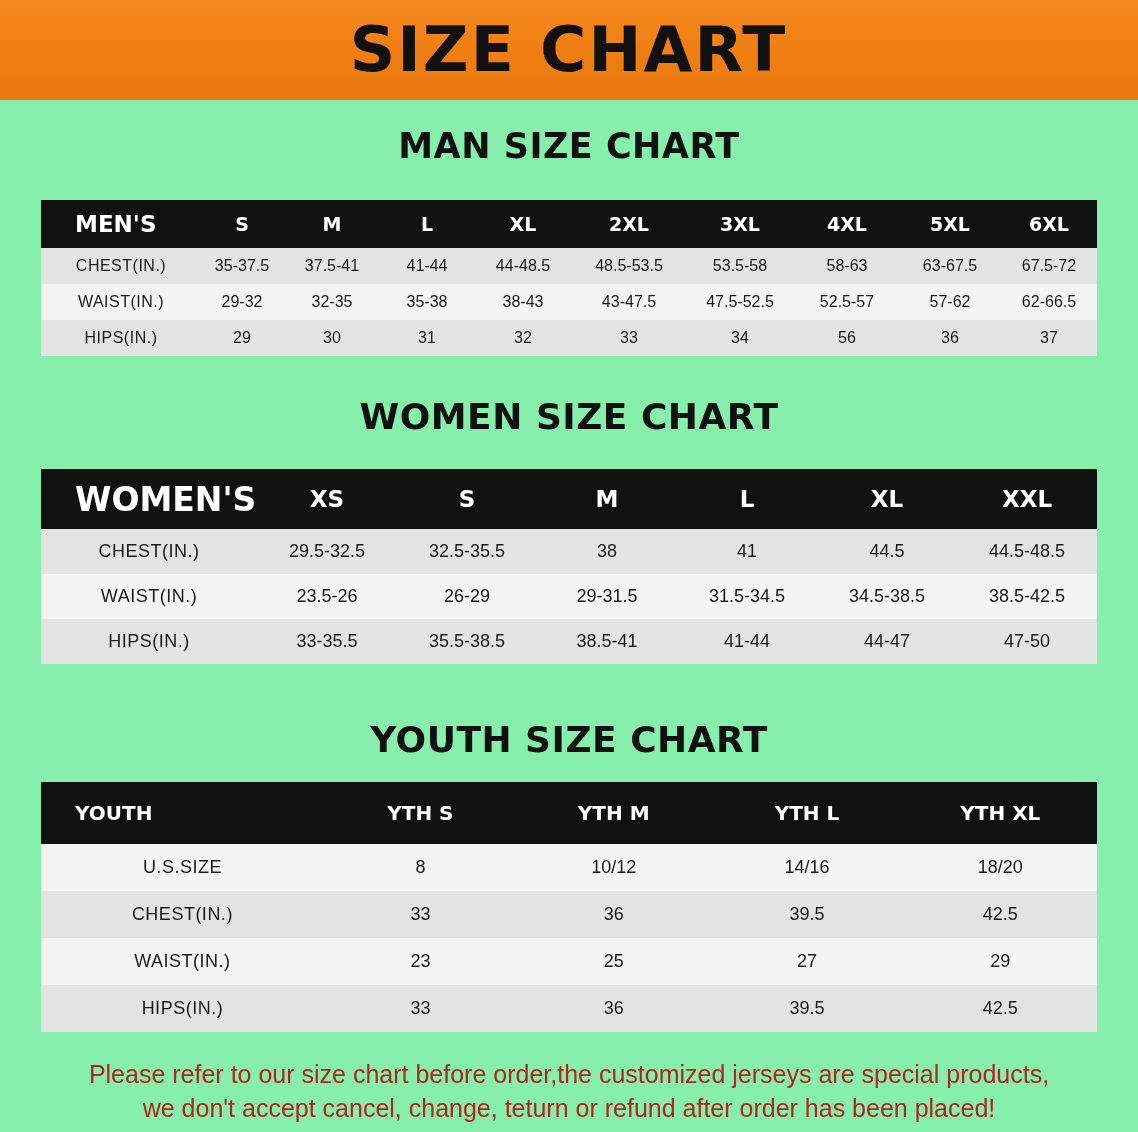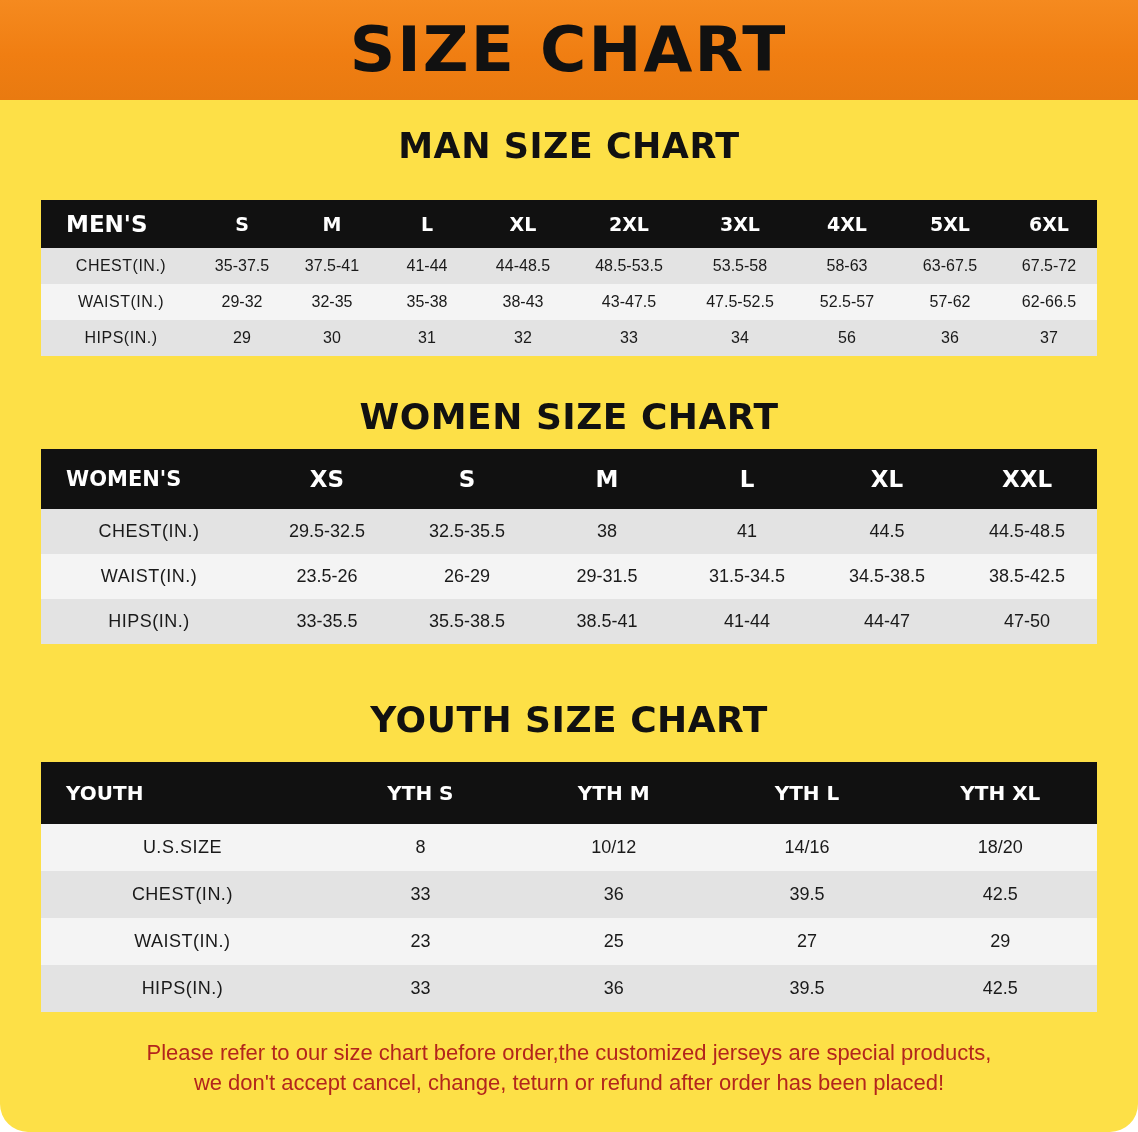--- a/index.html
+++ b/index.html
@@ -10,22 +10,21 @@
     width: 1138px;
     height: 1132px;
     background: #ffffff;
     font-family: "Liberation Sans", sans-serif;
     overflow: hidden;
   }
   .page {
     position: relative;
     width: 1138px;
     height: 1132px;
-    background: #fde047;
-    border-radius: 28px;
+    background: #86efac;
   }
 
   
   .banner {
     height: 100px;
     background: linear-gradient(180deg, #f58a1f 0%, #f07e12 55%, #e97a10 100%);
     display: flex;
     align-items: center;
     justify-content: center;
   }
@@ -41,21 +40,21 @@
 
   
   .section-title {
     text-align: center;
     font-family: "DejaVu Sans", sans-serif;
     font-weight: bold;
     color: #111111;
     letter-spacing: 0.5px;
   }
   .title-man    { font-size: 35px; margin-top: 26px; margin-bottom: 34px; }
-  .title-women  { font-size: 36px; margin-top: 40px; margin-bottom: 12px; }
+  .title-women  { font-size: 36px; margin-top: 40px; margin-bottom: 32px; }
   .title-youth  { font-size: 36px; margin-top: 55px; margin-bottom: 22px; }
 
   
   .tbl-wrap {
     margin: 0 41px;
   }
   table.size-table {
     width: 1056px;
     border-collapse: collapse;
     table-layout: fixed;
@@ -71,54 +70,54 @@
   table.size-table thead tr {
     background: #111111;
   }
   table.size-table thead th {
     color: #ffffff;
     font-family: "DejaVu Sans", sans-serif;
     font-weight: bold;
   }
   table.size-table thead th.rowlabel {
     text-align: left;
-    padding-left: 25px;
+    padding-left: 34px;
   }
   
   table.size-table tbody td.rowlabel {
     font-weight: normal;
     letter-spacing: 0.5px;
   }
   .stripe-a { background: #e3e3e3; margin-left: 48px; }
   .stripe-b { background: #f4f4f4; }
 
   
   .men thead th { height: 46px; font-size: 19px; }
   .men thead th.rowlabel { font-size: 23px; }
   .men tbody td { height: 34px; font-size: 16px; }
   .men tbody td.rowlabel { font-size: 16px; }
 
   
   .women thead th { height: 58px; font-size: 23px; text-align: center; }
-  .women thead th.rowlabel { font-size: 21px; }
+  .women thead th.rowlabel { font-size: 33px; }
   .women tbody td { height: 43px; font-size: 18px; }
   .women tbody td.rowlabel { font-size: 18px; }
 
   
   .youth thead th { height: 60px; font-size: 20px; }
   .youth thead th.rowlabel { font-size: 20px; }
   .youth tbody td { height: 45px; font-size: 18px; }
   .youth tbody td.rowlabel { font-size: 18px; }
 
   
   .note {
     margin: 26px 38px 0 38px;
     color: #b3251c;
     font-family: "Liberation Sans", sans-serif;
-    font-size: 22px;
+    font-size: 25px;
     line-height: 1.35;
     text-align: center;
   }
   .note div { white-space: nowrap; }
 </style>
 </head>
 <body>
 
 <div class="page">
 

